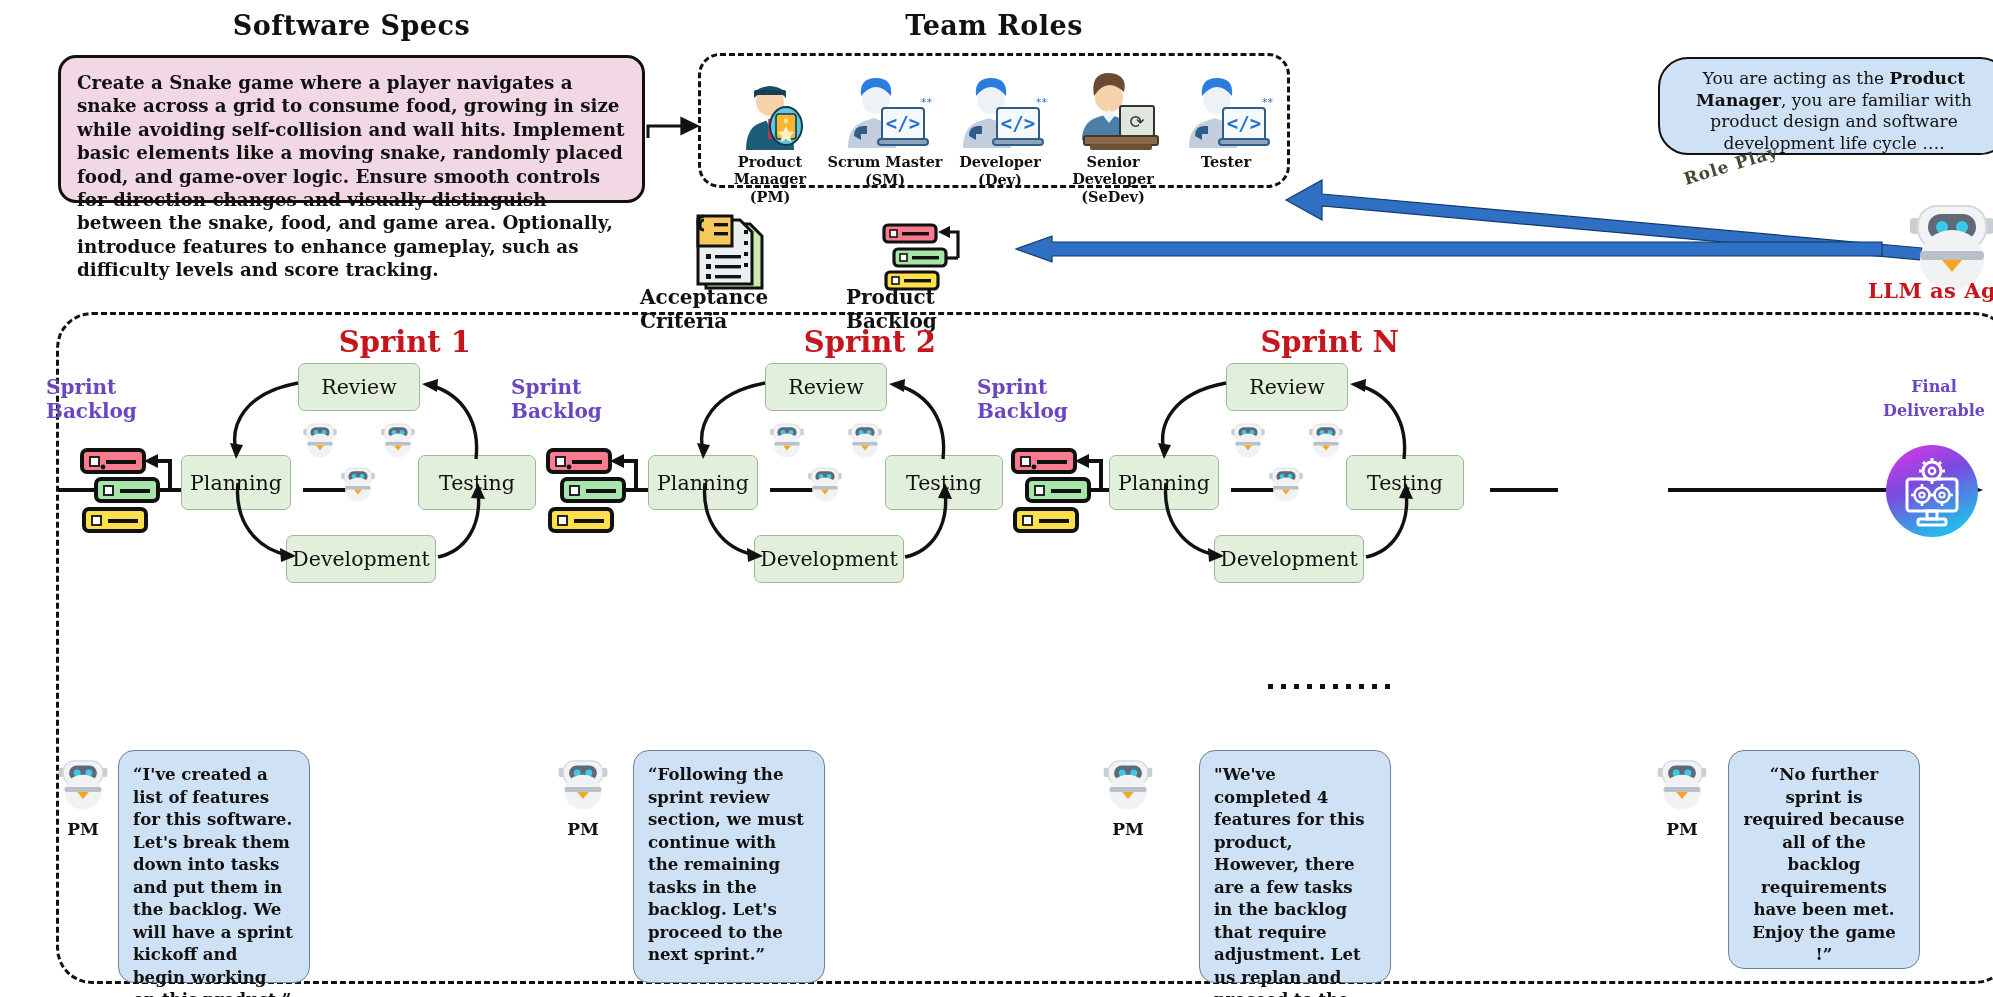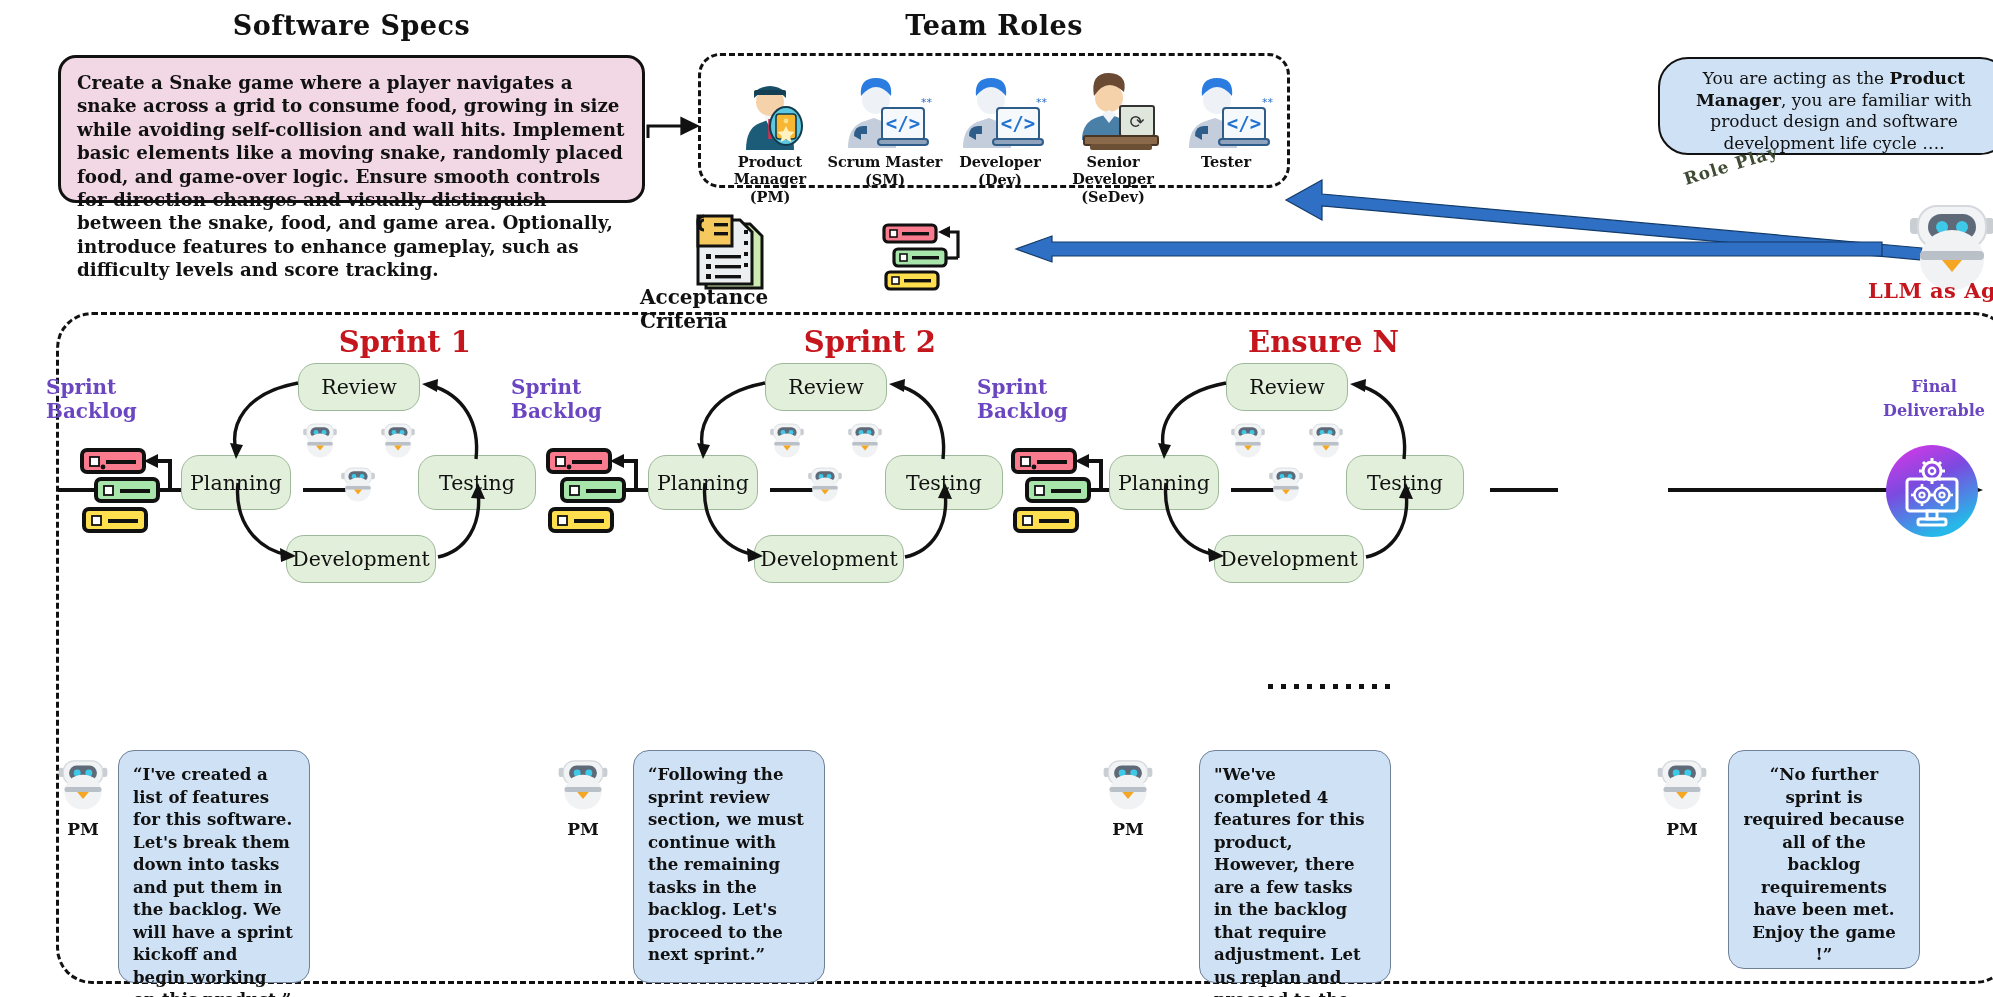--- a/index.html
+++ b/index.html
@@ -75,21 +75,21 @@
     left:20px; top:312px; width:1955px; height:672px;
     border:3px dashed #111; border-radius:36px;
   }
 
   
   .sprint-title {
     font-family:"DejaVu Serif", serif; font-weight:bold; font-size:29px;
     color:#c4161c; text-align:right; width:220px;
   }
   .stage-box {
-    background:#e2efda; border:1.6px solid #9db89a; border-radius:18px;
+    background:#e2efda; border:1.6px solid #9db89a; border-radius:7px;
     display:flex; align-items:center; justify-content:center;
     font-family:"DejaVu Serif", serif; font-size:20.5px; color:#111;
   }
   .backlog-title {
     font-family:"DejaVu Serif", serif; font-weight:bold; font-size:20px;
     color:#6b46c1; line-height:24px; width:150px;
   }
   .final-title {
     font-family:"DejaVu Serif", serif; font-weight:bold; font-size:16px;
     color:#6b46c1; text-align:center; line-height:24px; width:160px;
@@ -278,20 +278,21 @@
       <rect x="18" y="32" width="7" height="7" fill="#fff" stroke="#111" stroke-width="1.6"></rect>
       <rect x="30" y="34" width="27" height="3.4" fill="#111"></rect>
       <rect x="4" y="50" width="52" height="17" rx="4" fill="#ffdf4d" stroke="#111" stroke-width="3.2"></rect>
       <rect x="10" y="55" width="7" height="7" fill="#fff" stroke="#111" stroke-width="1.6"></rect>
       <rect x="22" y="57" width="27" height="3.4" fill="#111"></rect>
       <path d="M76 36 L76 10 L62 10" stroke="#111" stroke-width="3.2" fill="none"></path>
       <path d="M68 4 L56 10 L68 16z" fill="#111"></path>
       <path d="M64 36 L76 36" stroke="#111" stroke-width="3.2" fill="none"></path>
     </svg>
   </div>
+  <div class="abs artifact-label" style="left:810px; top:285px; width:180px;">Product Backlog</div>
 
   <div class="abs" id="lifecycle"></div>
 
   <svg class="abs" style="left:22px; top:470px;" width="1930" height="40" viewBox="0 0 1930 40">
     <line x1="0" y1="20" x2="150" y2="20" stroke="#111" stroke-width="4"></line>
     <line x1="245" y1="20" x2="300" y2="20" stroke="#111" stroke-width="4"></line>
     <line x1="505" y1="20" x2="620" y2="20" stroke="#111" stroke-width="4"></line>
     <line x1="712" y1="20" x2="765" y2="20" stroke="#111" stroke-width="4"></line>
     <line x1="970" y1="20" x2="1065" y2="20" stroke="#111" stroke-width="4"></line>
     <line x1="1173" y1="20" x2="1228" y2="20" stroke="#111" stroke-width="4"></line>
@@ -483,21 +484,21 @@
         <rect x="39" y="4" width="5" height="5"></rect>
       <rect x="52" y="4" width="5" height="5"></rect>
         <rect x="65" y="4" width="5" height="5"></rect>
       <rect x="78" y="4" width="5" height="5"></rect>
         <rect x="91" y="4" width="5" height="5"></rect>
       <rect x="104" y="4" width="5" height="5"></rect>
         <rect x="117" y="4" width="5" height="5"></rect>
     </g>
   </svg>
 
-  <div class="abs sprint-title" style="left:1143px; top:325px;">Ensure N</div>
+  <div class="abs sprint-title" style="left:1143px; top:325px;">Sprint N</div>
 
   <div class="abs stage-box" style="left:1073px; top:455px; width:110px; height:55px;">Planning</div>
   <div class="abs stage-box" style="left:1190px; top:363px; width:122px; height:48px;">Review</div>
   <div class="abs stage-box" style="left:1178px; top:535px; width:150px; height:48px;">Development</div>
   <div class="abs stage-box" style="left:1310px; top:455px; width:118px; height:55px;">Testing</div>
 
   <svg class="abs" style="left:1068px; top:355px;" width="380" height="240" viewBox="0 0 380 240">
     <path d="M122 28 C 68 38, 54 70, 60 96" stroke="#111" stroke-width="3.4" fill="none"></path>
     <path d="M54 88 L60 104 L67 90z" fill="#111"></path>
     <path d="M62 128 C 58 166, 80 194, 112 200" stroke="#111" stroke-width="3.4" fill="none"></path>

